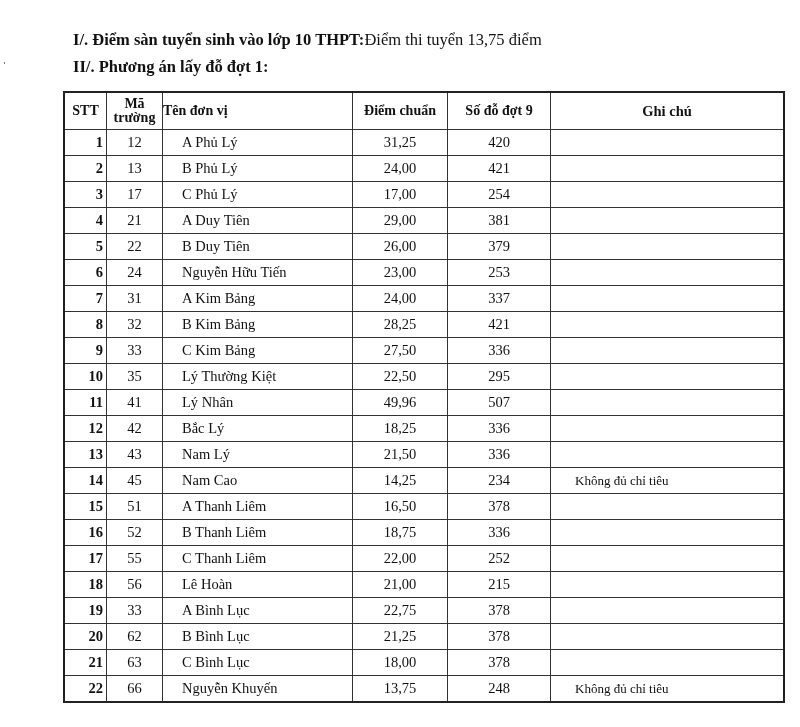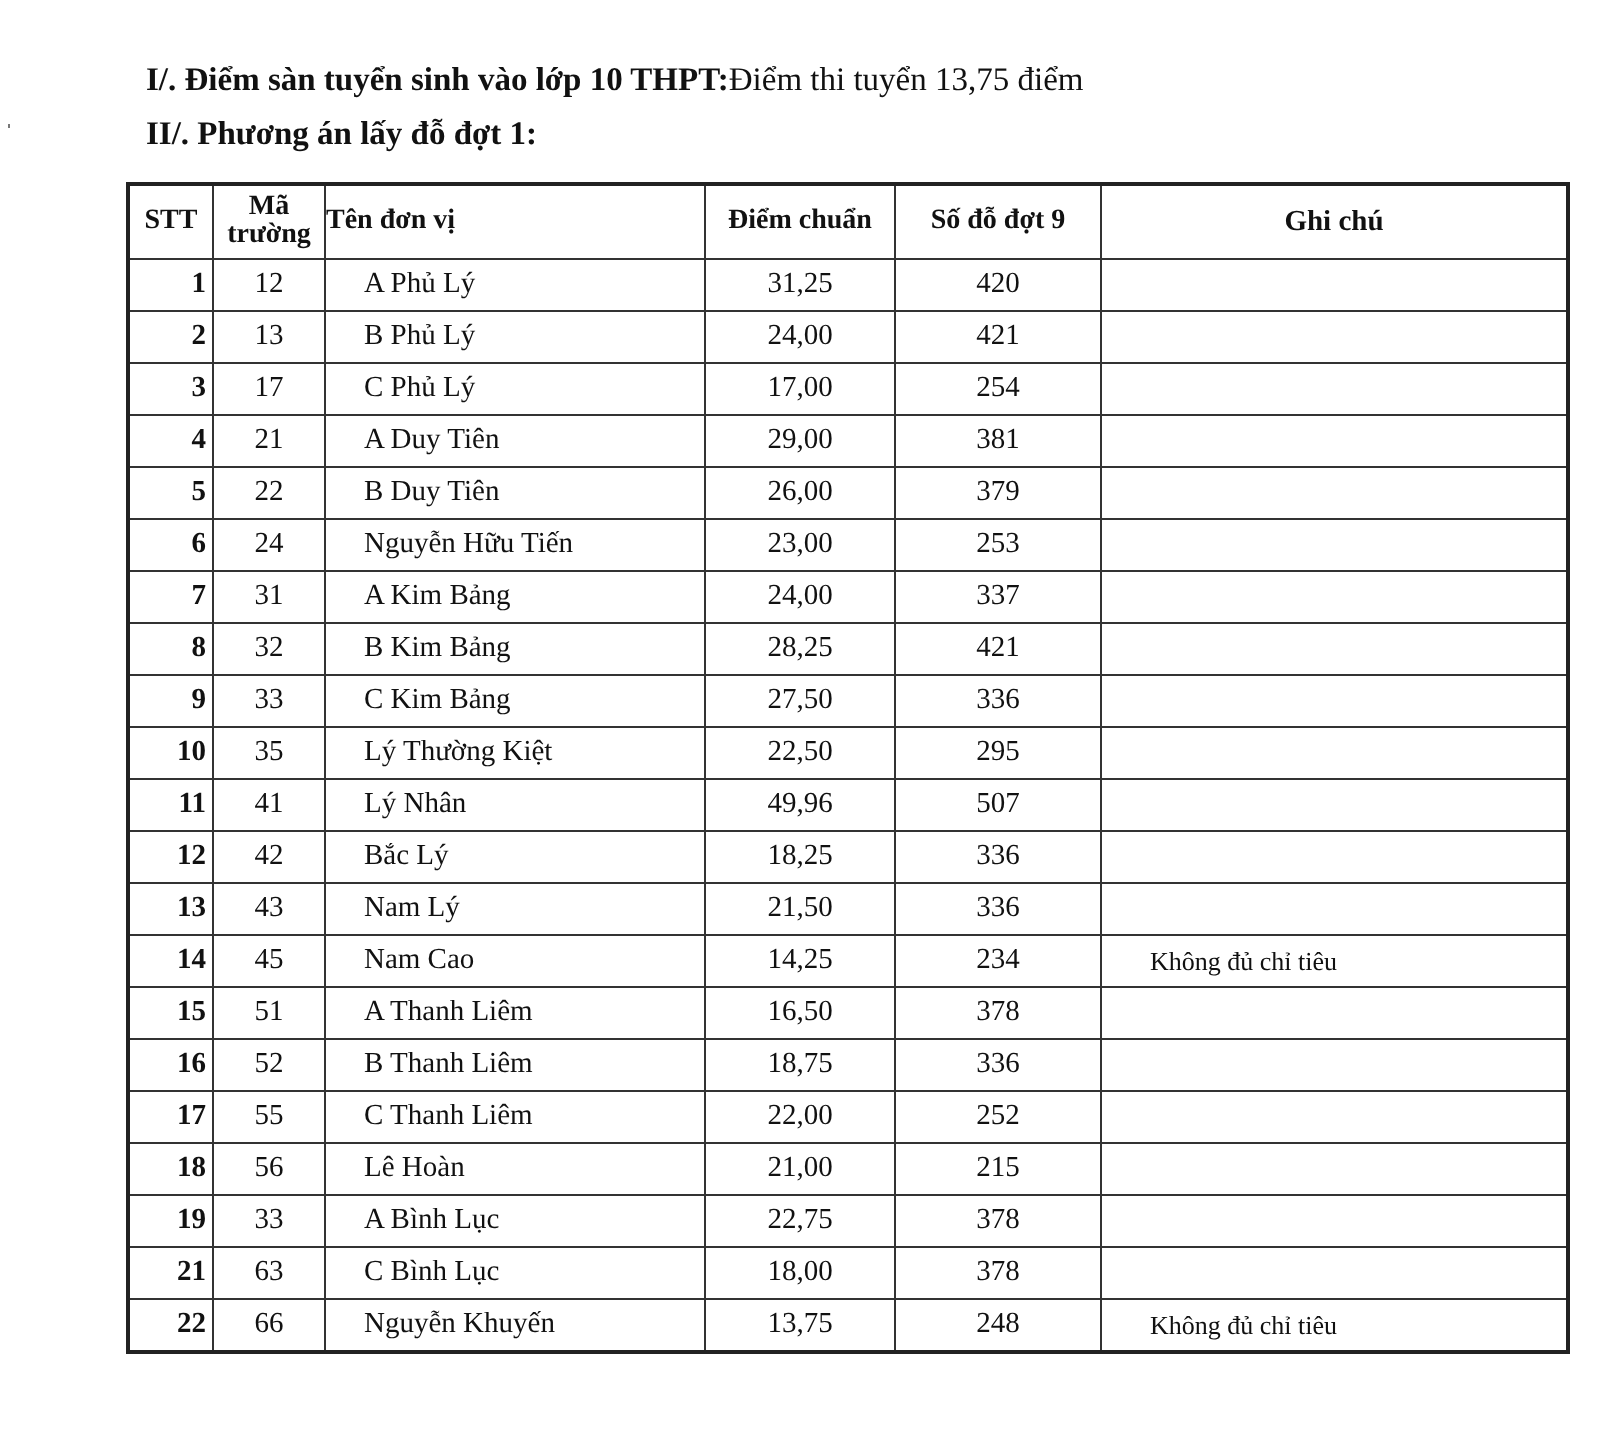--- a/index.html
+++ b/index.html
@@ -201,20 +201,28 @@
       </tr>
       <tr>
         <td class="c-stt">19</td>
         <td class="c-ma">33</td>
         <td class="c-ten">A Bình Lục</td>
         <td class="c-diem">22,75</td>
         <td class="c-so">378</td>
         <td class="c-ghi"></td>
       </tr>
       <tr>
+        <td class="c-stt">20</td>
+        <td class="c-ma">62</td>
+        <td class="c-ten">B Bình Lục</td>
+        <td class="c-diem">21,25</td>
+        <td class="c-so">378</td>
+        <td class="c-ghi"></td>
+      </tr>
+      <tr>
         <td class="c-stt">21</td>
         <td class="c-ma">63</td>
         <td class="c-ten">C Bình Lục</td>
         <td class="c-diem">18,00</td>
         <td class="c-so">378</td>
         <td class="c-ghi"></td>
       </tr>
       <tr>
         <td class="c-stt">22</td>
         <td class="c-ma">66</td>

